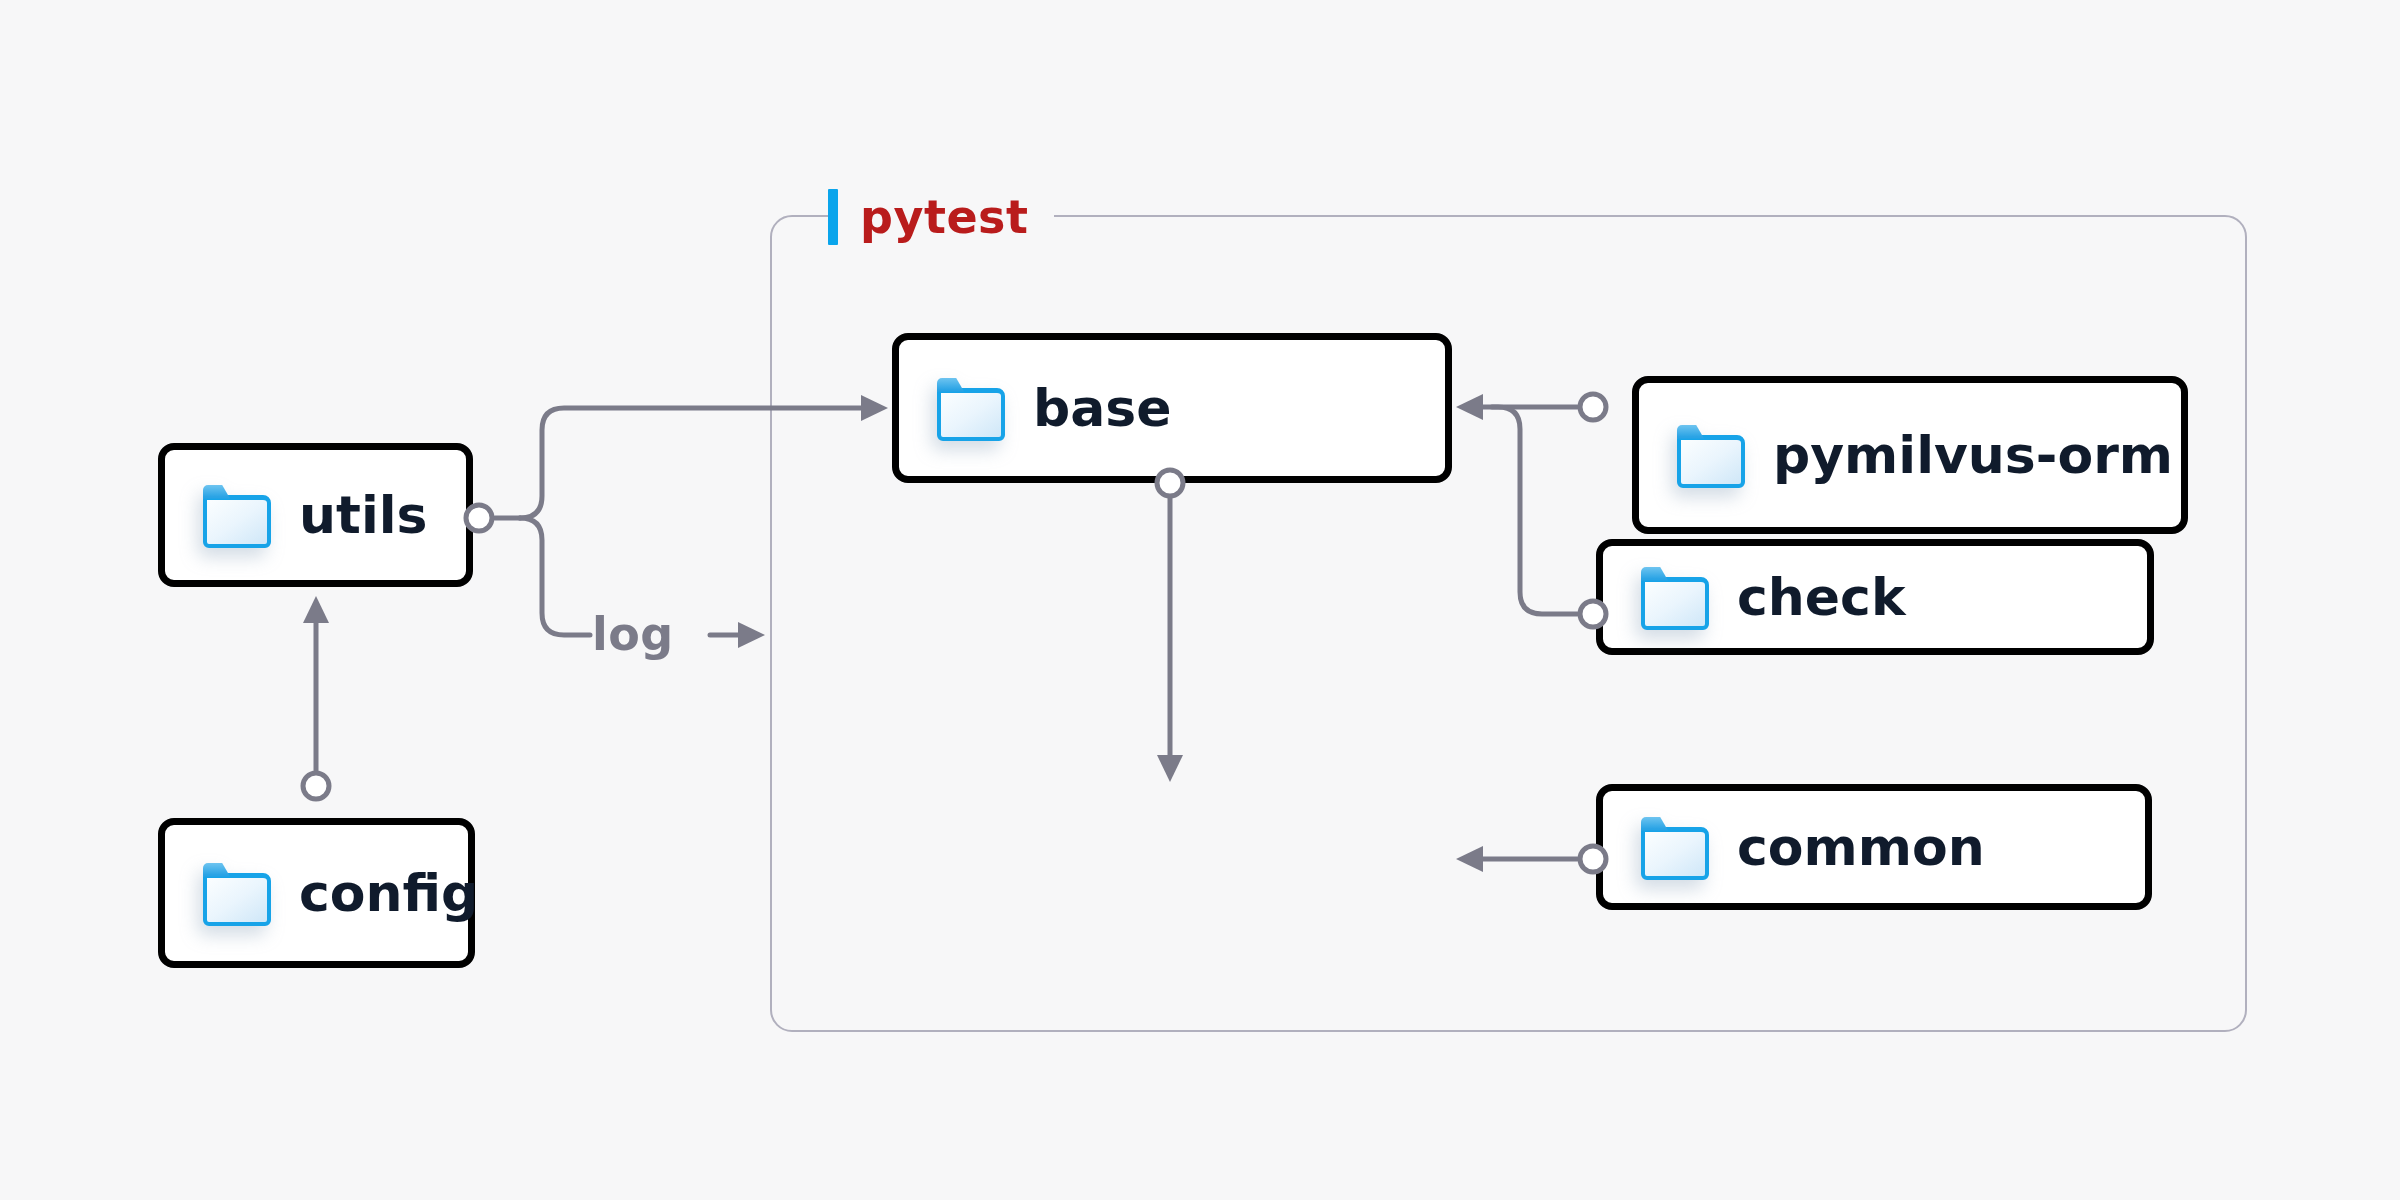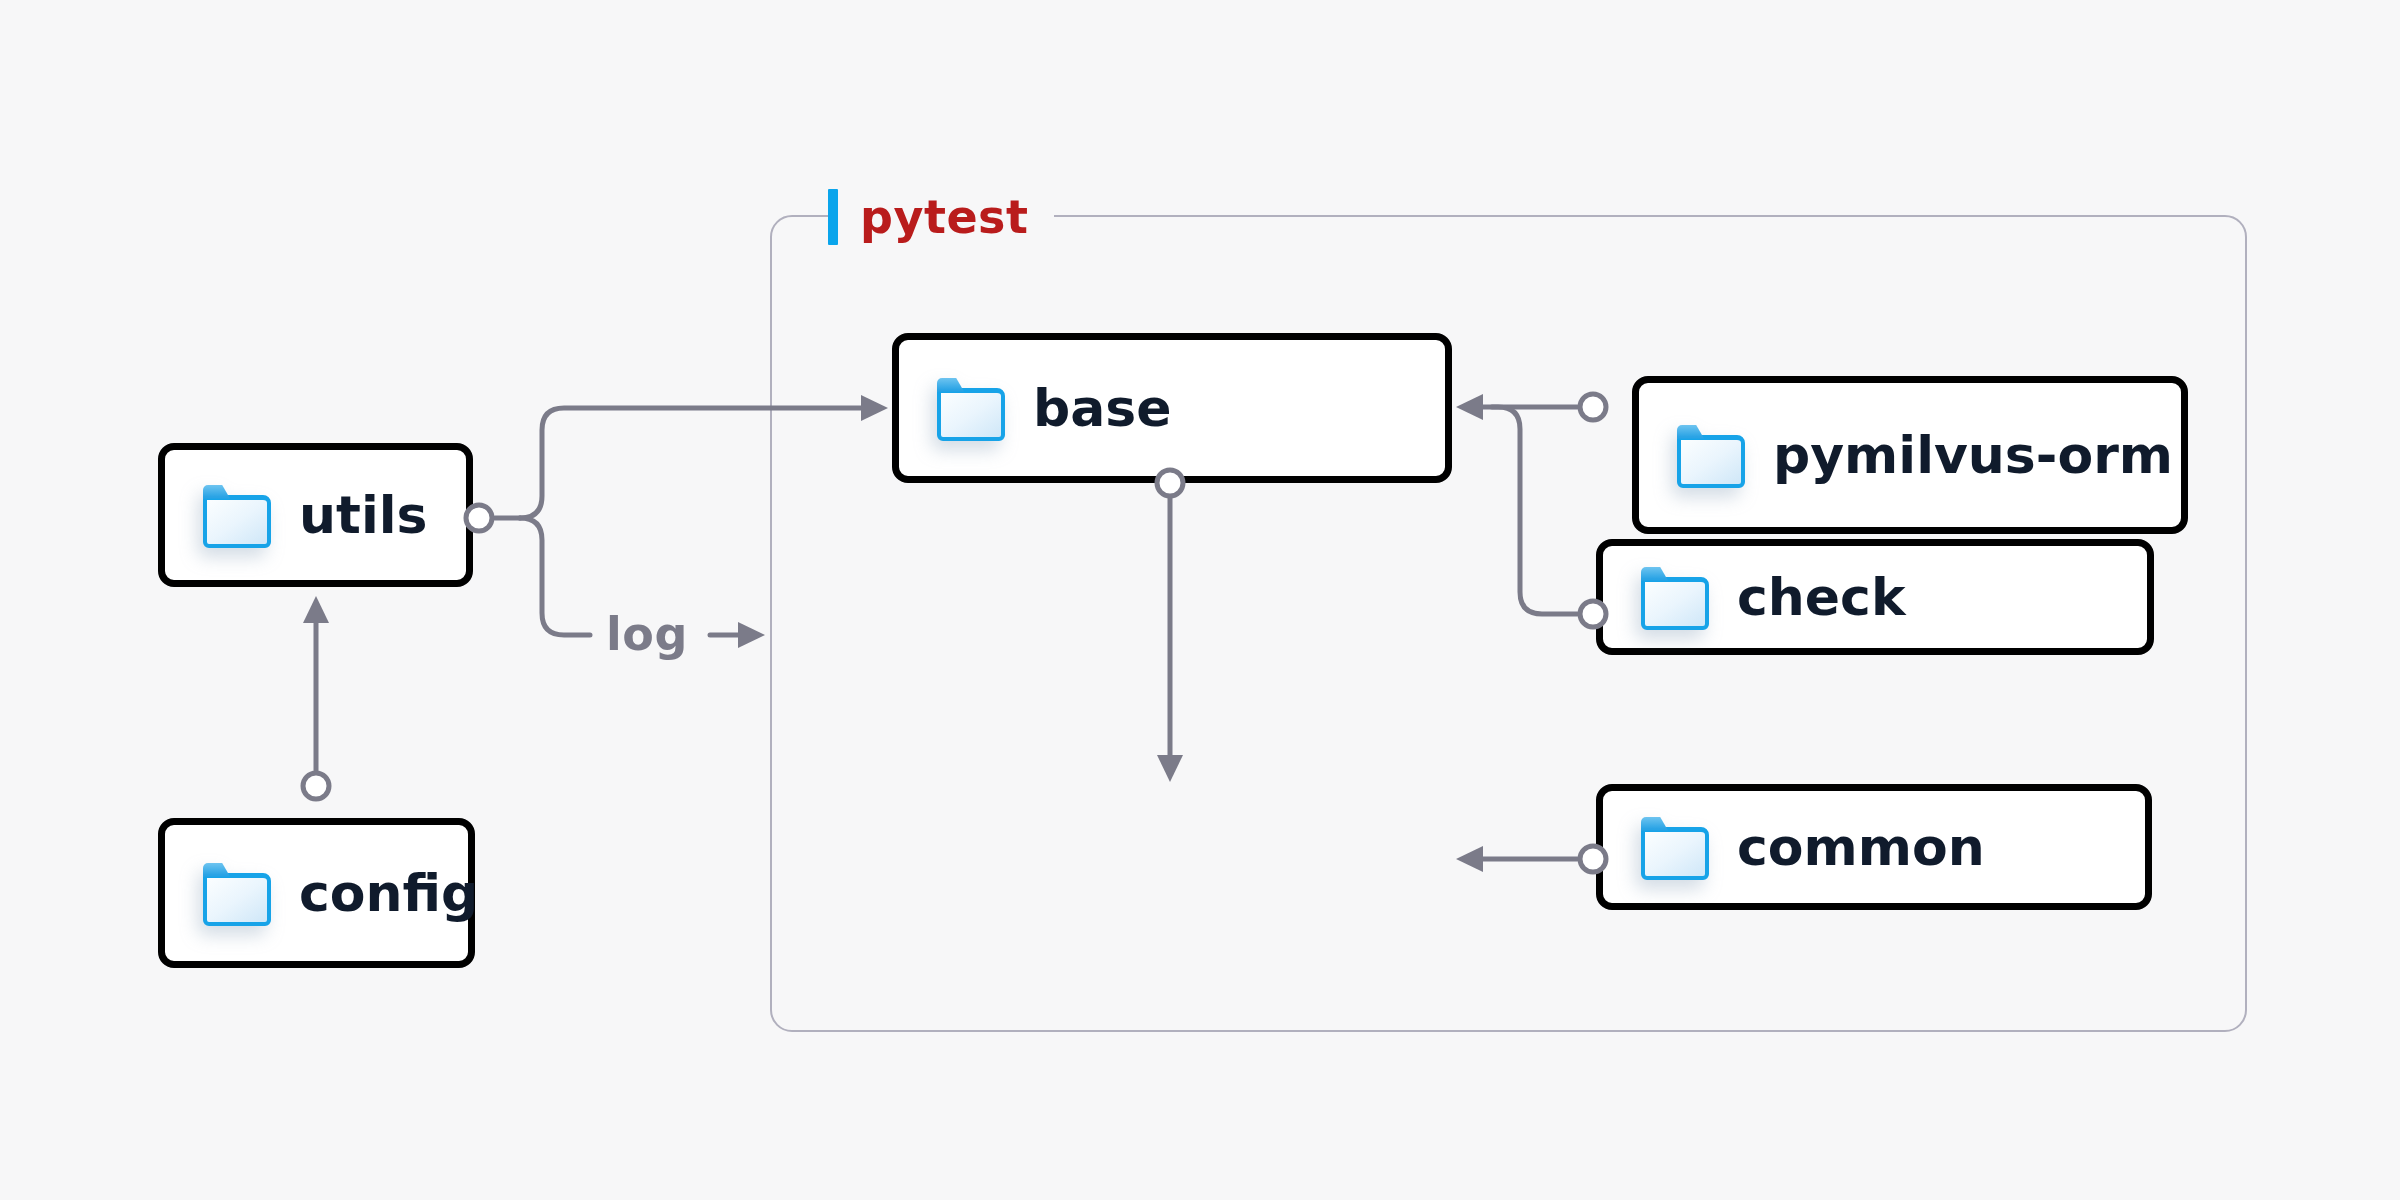--- a/index.html
+++ b/index.html
@@ -44,21 +44,21 @@
     filter:drop-shadow(-5px 9px 9px rgba(110,140,170,0.30));
   }
   .folder::before{
     content:"";position:absolute;top:-15px;left:-4px;width:27px;height:14px;
     background:linear-gradient(180deg,#6ec4f0 0%,#29a3e5 85%);
     border-radius:5px 3px 0 0;
     clip-path:polygon(0 0,70% 0,100% 100%,0 100%);
   }
   
   .edge-label{
-    position:absolute;left:592px;top:607px;width:110px;text-align:center;
+    position:absolute;left:592px;top:607px;width:110px;text-align:left;
     font-size:46px;font-weight:bold;color:#7b7b89;letter-spacing:0.5px;
   }
   
   #connectors{position:absolute;left:0;top:0;pointer-events:none;}
 </style>
 </head>
 <body>
 
 <div id="canvas">
 

